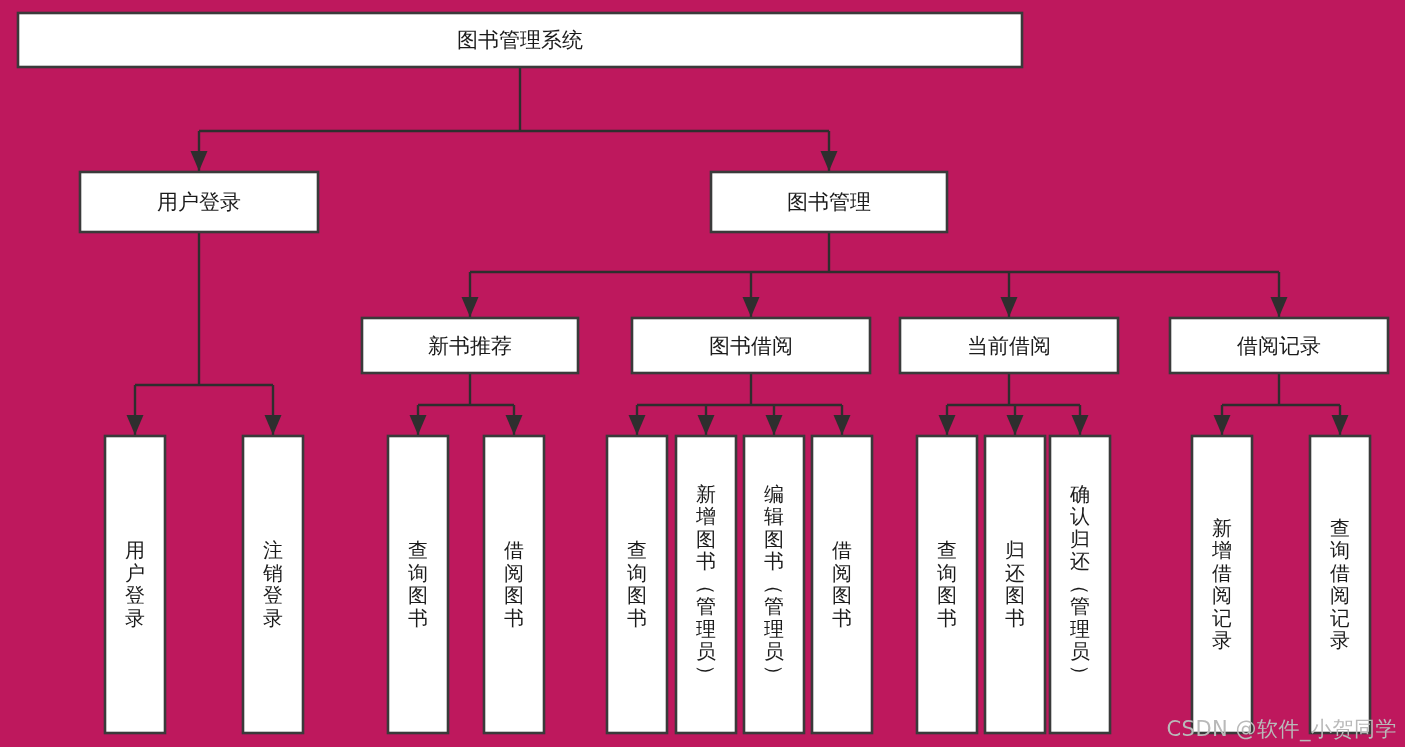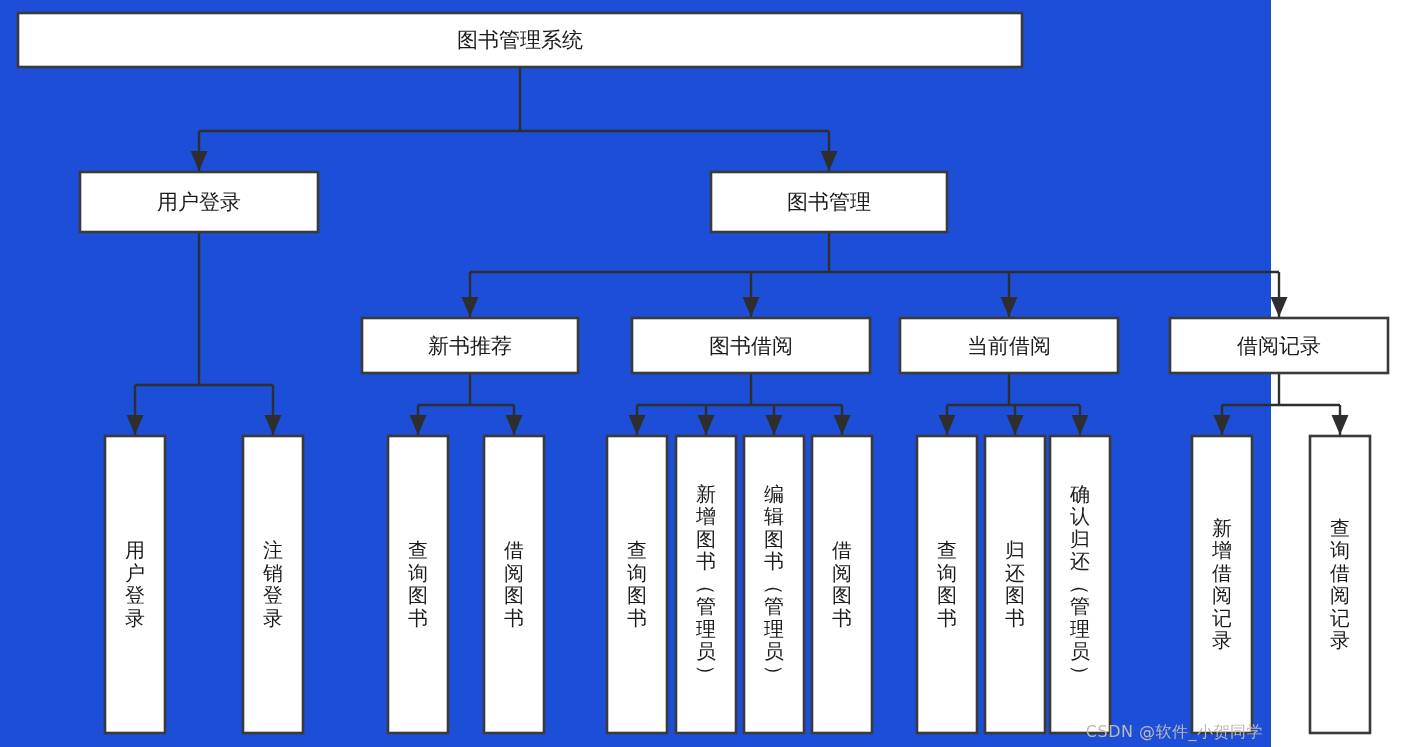--- a/index.html
+++ b/index.html
@@ -8,23 +8,23 @@
     background: #ffffff;
   }
   body {
     width: 1405px;
     height: 747px;
     font-family: "DejaVu Sans", "Liberation Sans", sans-serif;
     overflow: hidden;
   }
   #diagram-root {
     position: relative;
-    width: 1271px;
+    width: 1405px;
     height: 747px;
-    background: #1d4ed8;
+    background: #be185d;
   }
   svg#flow {
     position: absolute;
     left: 0;
     top: 0;
     width: 1405px;
     height: 747px;
   }
   .node-box {
     fill: #ffffff;
@@ -51,21 +51,21 @@
   }
   .arrow-head {
     fill: #2e2e2e;
     stroke: none;
   }
   .watermark {
     position: absolute;
     right: 8px;
     bottom: 4px;
     font-family: "DejaVu Sans", "Liberation Sans", sans-serif;
-    font-size: 16px;
+    font-size: 21px;
     color: #b9b9b9;
     white-space: nowrap;
     letter-spacing: 0.5px;
     user-select: none;
   }
 </style>
 </head>
 <body>
 
 <div id="diagram-root">

